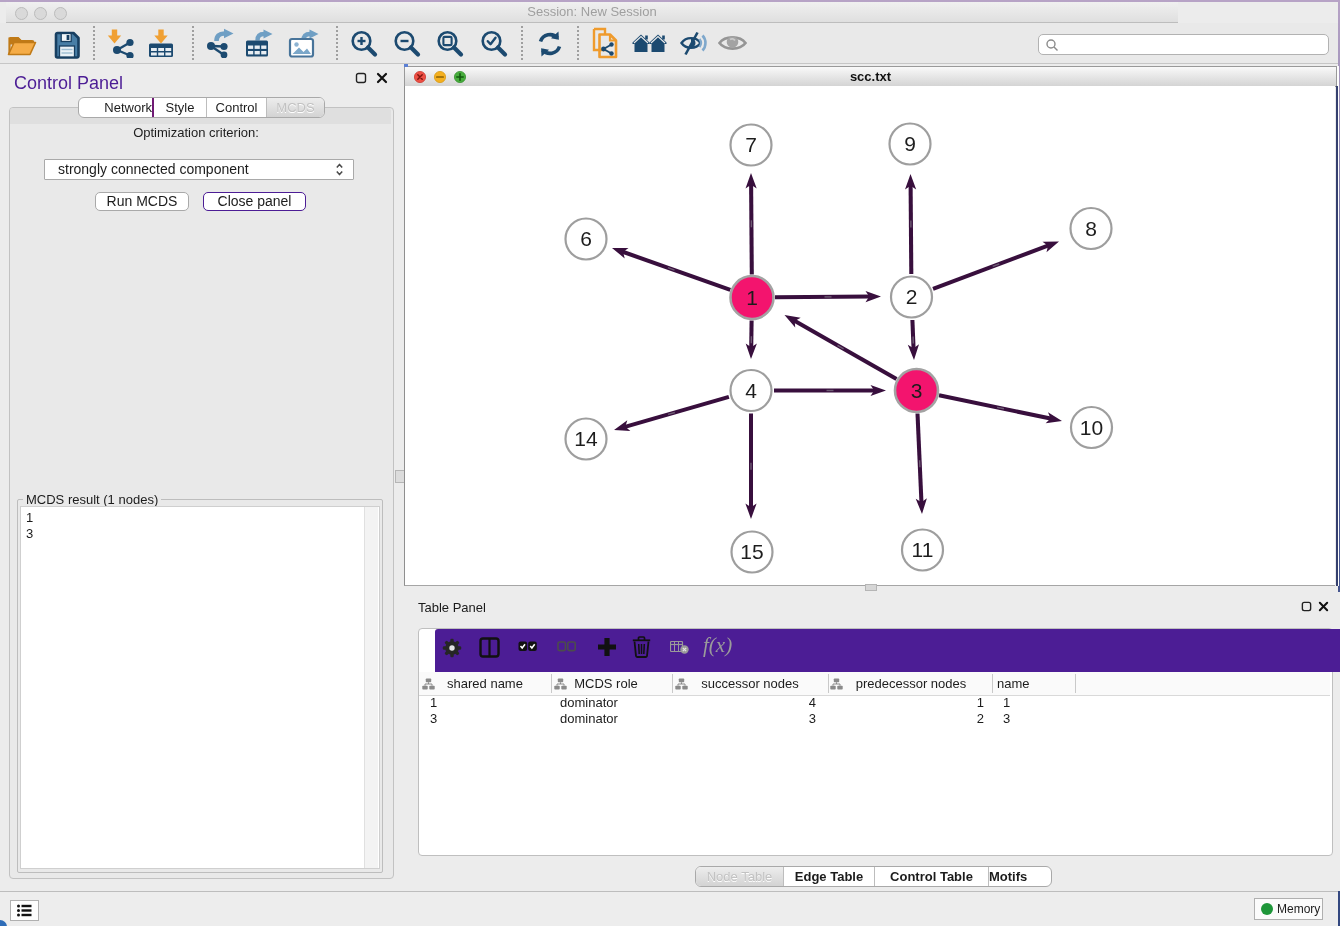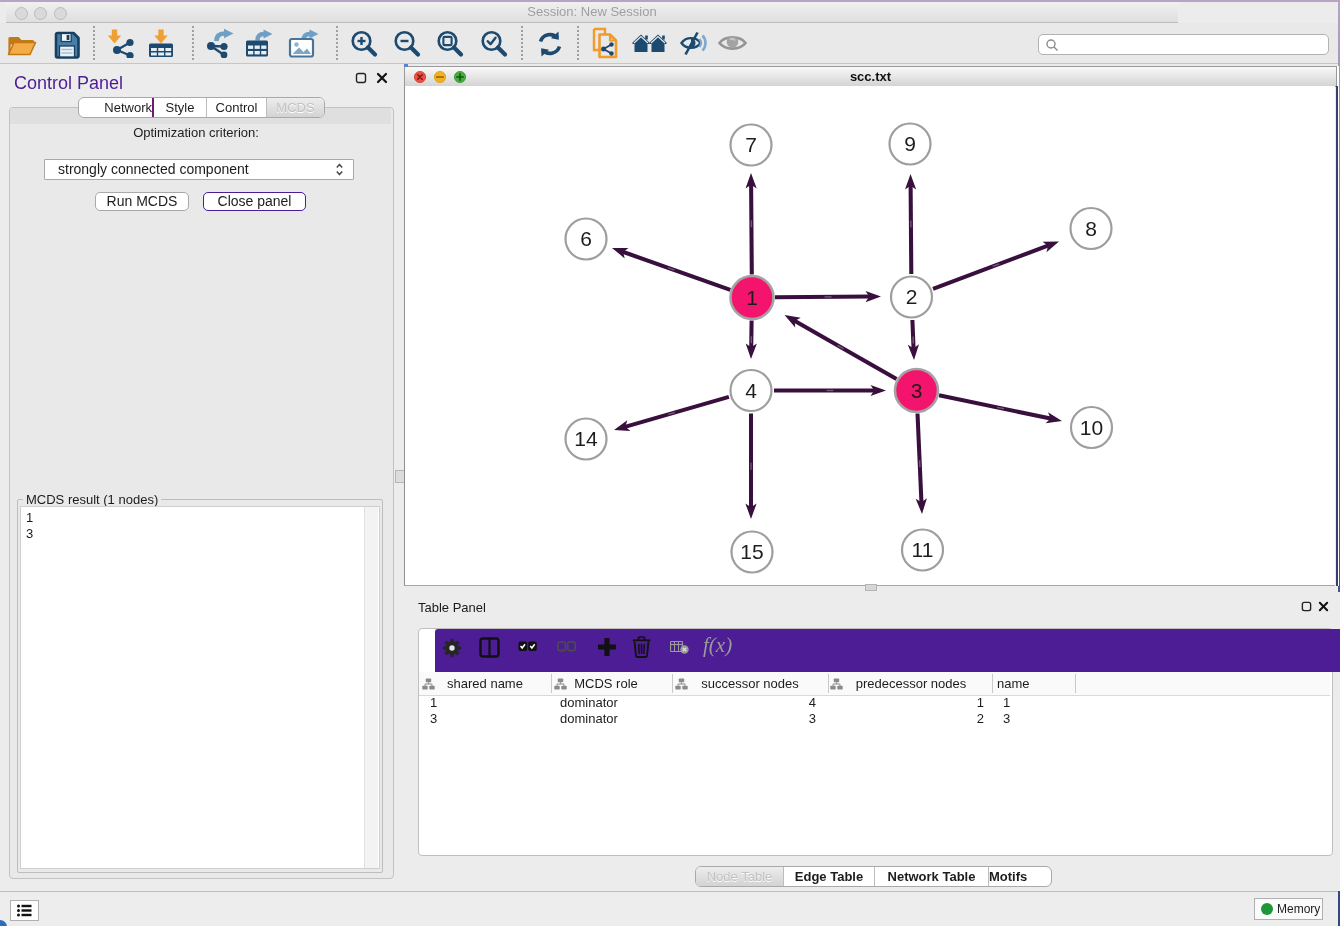--- a/index.html
+++ b/index.html
@@ -421,21 +421,21 @@
 <div class="abs" style="left:141px;top:16px;line-height:16px">dominator</div>
 <div class="abs" style="left:300px;top:16px;width:97px;text-align:right;line-height:16px">3</div>
 <div class="abs" style="left:470px;top:16px;width:95px;text-align:right;line-height:16px">2</div>
 <div class="abs" style="left:584px;top:16px;line-height:16px">3</div>
 
   </div>
 
   <div class="abs" style="left:291px;top:274px;height:19px;display:flex;font-size:13px;font-weight:bold;border:1px solid #a9a9a9;border-radius:6px;overflow:hidden;background:#fff">
     <div style="width:87px;line-height:19px;text-align:center;background:linear-gradient(#ededed,#d3d3d3);color:#c2c2c2;text-shadow:0 1px 0 #fff;border-right:1px solid #bdbdbd;font-weight:normal">Node Table</div>
     <div style="width:90px;line-height:19px;text-align:center;border-right:1px solid #bdbdbd">Edge Table</div>
-    <div style="width:113px;line-height:19px;text-align:center;border-right:1px solid #bdbdbd">Network Table</div>
+    <div style="width:113px;line-height:19px;text-align:center;border-right:1px solid #bdbdbd">Control Table</div>
     <div style="width:62px;line-height:19px;text-align:left">Motifs</div>
   </div>
 </div>
 
 <div class="abs" style="left:0;top:891px;width:1338px;height:35px;background:#ededed;border-top:1px solid #bdbdbd">
   <div class="abs" style="left:10px;top:8px;width:27px;height:19px;background:#fdfdfd;border:1px solid #b0b0b0">
     <svg width="15" height="13" style="position:absolute;left:6px;top:3px" viewBox="0 0 15 13">
       <circle cx="1.5" cy="2" r="1.5" fill="#111"></circle>
         <circle cx="1.5" cy="6.5" r="1.5" fill="#111"></circle>
         <circle cx="1.5" cy="11" r="1.5" fill="#111"></circle>

